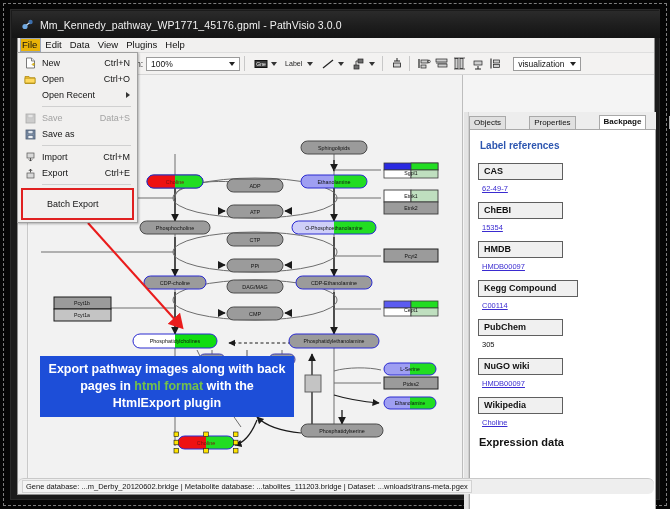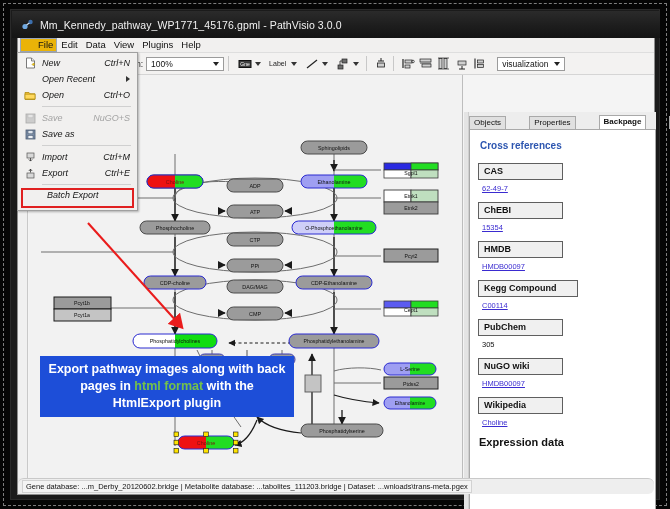--- a/index.html
+++ b/index.html
@@ -53,21 +53,21 @@
     position:absolute; left:0; top:0; width:100%; height:15px;
     background:#f1f0ef;
     border-bottom:1px solid #dedede;
     display:flex; align-items:center; padding-left:2px;
   }
   .menu-item {
     font-size:9.5px; color:#111; padding:1px 4px 2px 4px; line-height:11px;
     white-space:nowrap;
   }
   .menu-item.active {
-    background:#eab308; border:1px solid #9aa7bb; padding:0px 3px 1px 17px;
+    background:#eab308; border:1px solid #9aa7bb; padding:0px 3px 1px 1px;
   }
   
   #toolbar {
     position:absolute; left:0; top:15px; width:100%; height:22px;
     background:#f3f2f1;
     border-bottom:1px solid #d5d5d5;
     display:flex; align-items:center;
   }
   .tb-label { font-size:8.5px; color:#222; margin-left:5px;}
   .combo {
@@ -166,38 +166,38 @@
   #callout .ctext{
     color:#fff;font-size:12.5px;font-weight:bold;line-height:17px;
     padding:0 6px;
   }
   #callout .green{ color:#74c24a; }
   
   #filemenu{
     position:absolute;left:-1px;top:14px;width:121px;
     background:#f1f0ef;border:1px solid #a0a0a0;
     box-shadow:1px 1px 2px rgba(0,0,0,.28);
-    z-index:30; padding:2px 0 2px 0;font-style:italic;
+    z-index:30; padding:2px 0 2px 0;
   }
   .fm-row{
     display:flex;align-items:center;height:16px;position:relative;
   }
   .fm-ico{ width:24px;display:flex;align-items:center;justify-content:center;}
   .fm-ico svg{display:block;}
   .fm-lbl{ font-size:9px;color:#141414;flex:1;}
   .fm-acc{ font-size:9px;color:#141414;margin-right:7px;}
   .fm-row.dis .fm-lbl, .fm-row.dis .fm-acc{ color:#a3a3a3;}
   .fm-sep{ height:1px;background:#d0d0d0;margin:3px 6px 3px 24px;}
   .fm-arrow{
     width:0;height:0;border-top:3px solid transparent;border-bottom:3px solid transparent;
     border-left:4px solid #333;margin-right:7px;
   }
   #fm-batch{
-    border:2px solid #e02020;margin:1px 3px 0 3px;height:20px;
-    display:flex;align-items:flex-start;
+    border:2px solid #e02020;margin:1px 3px 0 3px;height:32px;
+    display:flex;align-items:center;
   }
   #fm-batch .fm-lbl{ margin-left:24px;}
   
   #redarrow{ position:absolute;left:0;top:0;z-index:7;pointer-events:none;}
 </style>
 </head>
 <body>
 
 <div id="desktop">
   <div id="outerborder"></div>
@@ -222,21 +222,21 @@
         <div class="menu-item">Edit</div>
         <div class="menu-item">Data</div>
         <div class="menu-item">View</div>
         <div class="menu-item">Plugins</div>
         <div class="menu-item">Help</div>
       </div>
 
       <div id="toolbar">
         <div style="width:96px"></div>
         <div class="tb-label">Zoom:</div>
-        <div class="combo" style="width:78px">
+        <div class="combo" style="width:94px">
           <span class="cv">100%</span>
           <span class="caret"></span>
         </div>
         <div class="tb-sep"></div>
         <div class="tb-split">
           <div class="tb-btn">
             <svg width="14" height="12" viewBox="0 0 14 12">
               <rect x="1" y="2.5" width="12" height="7" fill="#3c3c3c" stroke="#111"></rect>
               <text x="7" y="8" font-size="5" fill="#fff" text-anchor="middle" font-family="'Liberation Sans',sans-serif">Gne</text>
             </svg>
@@ -616,21 +616,21 @@
         <div id="rpanel">
           <div id="rpanel-grip"></div>
           <div id="rtabs">
             <div class="rtab">Objects</div>
             <div class="rtab">Properties</div>
             <div class="rtab sel">Backpage</div>
             <div class="rtab">Search</div>
             <div class="rtab">Legend</div>
           </div>
           <div id="rbody">
-            <div class="sect-title">Cross references</div>
+            <div class="sect-title">Label references</div>
 
             <div class="xref-box">CAS</div>
             <div class="xref-val"><a href="#">62-49-7</a></div>
 
             <div class="xref-box">ChEBI</div>
             <div class="xref-val"><a href="#">15354</a></div>
 
             <div class="xref-box">HMDB</div>
             <div class="xref-val"><a href="#">HMDB00097</a></div>
 
@@ -661,44 +661,44 @@
             <svg width="11" height="12" viewBox="0 0 11 12">
               <path d="M1.5 1 h5 l3 3 v7 h-8 z" fill="#fff" stroke="#6b6b6b" stroke-width=".9"></path>
               <path d="M6.5 1 v3 h3" fill="#e4e4e4" stroke="#6b6b6b" stroke-width=".8"></path>
               <path d="M7 7.5 l1.6-1.6 1.2 1.2 -1.6 1.6 z" fill="#f0c419" stroke="#9d8310" stroke-width=".5"></path>
             </svg>
           </div>
           <div class="fm-lbl">New</div>
           <div class="fm-acc">Ctrl+N</div>
         </div>
         <div class="fm-row">
-          <div class="fm-ico"></div>
-          <div class="fm-lbl">Open Recent</div>
-          <div class="fm-arrow"></div>
-        </div>
-        <div class="fm-row">
           <div class="fm-ico">
             <svg width="12" height="11" viewBox="0 0 12 11">
               <path d="M1 2.5 h4 l1 1.3 h5 v5.7 h-10 z" fill="#f3c13a" stroke="#b08c10" stroke-width=".8"></path>
               <path d="M1 4.2 h10 v4.8 h-10 z" fill="#ffd95e" stroke="#b08c10" stroke-width=".7"></path>
             </svg>
           </div>
           <div class="fm-lbl">Open</div>
           <div class="fm-acc">Ctrl+O</div>
+        </div>
+        <div class="fm-row">
+          <div class="fm-ico"></div>
+          <div class="fm-lbl">Open Recent</div>
+          <div class="fm-arrow"></div>
         </div>
         <div class="fm-sep"></div>
         <div class="fm-row dis">
           <div class="fm-ico">
             <svg width="11" height="11" viewBox="0 0 11 11">
               <rect x="1" y="1" width="9" height="9" fill="#cccccc" stroke="#aaaaaa" stroke-width=".8"></rect>
               <rect x="3" y="1.5" width="5" height="3.3" fill="#e4e4e4" stroke="#bbb" stroke-width=".6"></rect>
             </svg>
           </div>
           <div class="fm-lbl">Save</div>
-          <div class="fm-acc">NuGO+S</div>
+          <div class="fm-acc">Data+S</div>
         </div>
         <div class="fm-row">
           <div class="fm-ico">
             <svg width="11" height="11" viewBox="0 0 11 11">
               <rect x="1" y="1" width="9" height="9" fill="#7d8fa8" stroke="#4a5a72" stroke-width=".8"></rect>
               <rect x="3" y="1.5" width="5" height="3.3" fill="#dfe6ee" stroke="#4a5a72" stroke-width=".6"></rect>
               <rect x="3" y="6.4" width="5" height="3.2" fill="#eef2f6" stroke="#4a5a72" stroke-width=".6"></rect>
             </svg>
           </div>
           <div class="fm-lbl">Save as</div>

